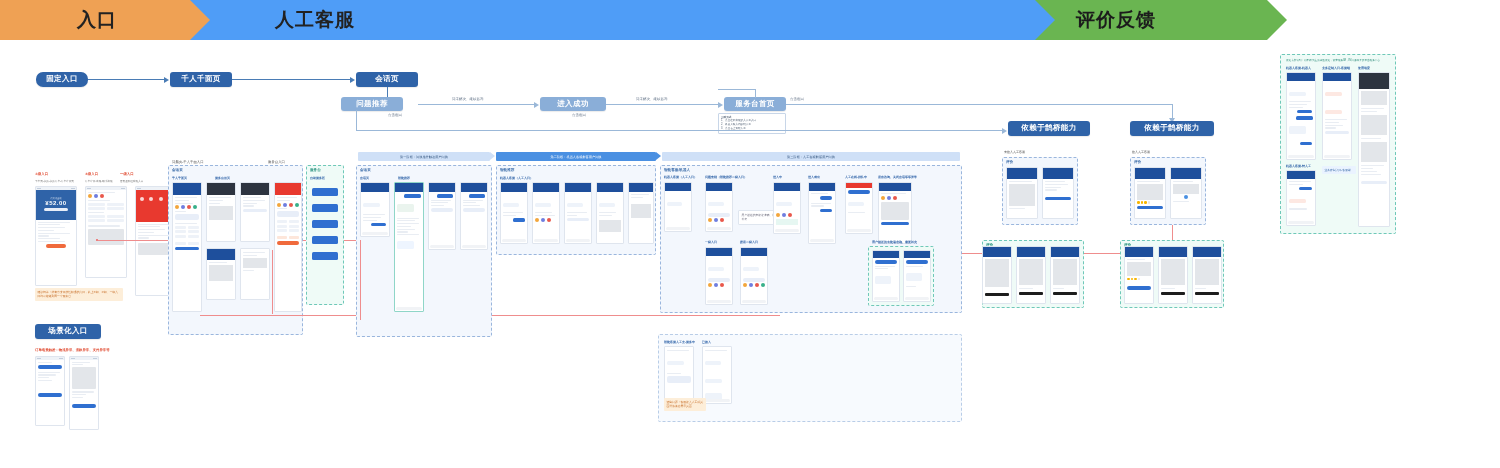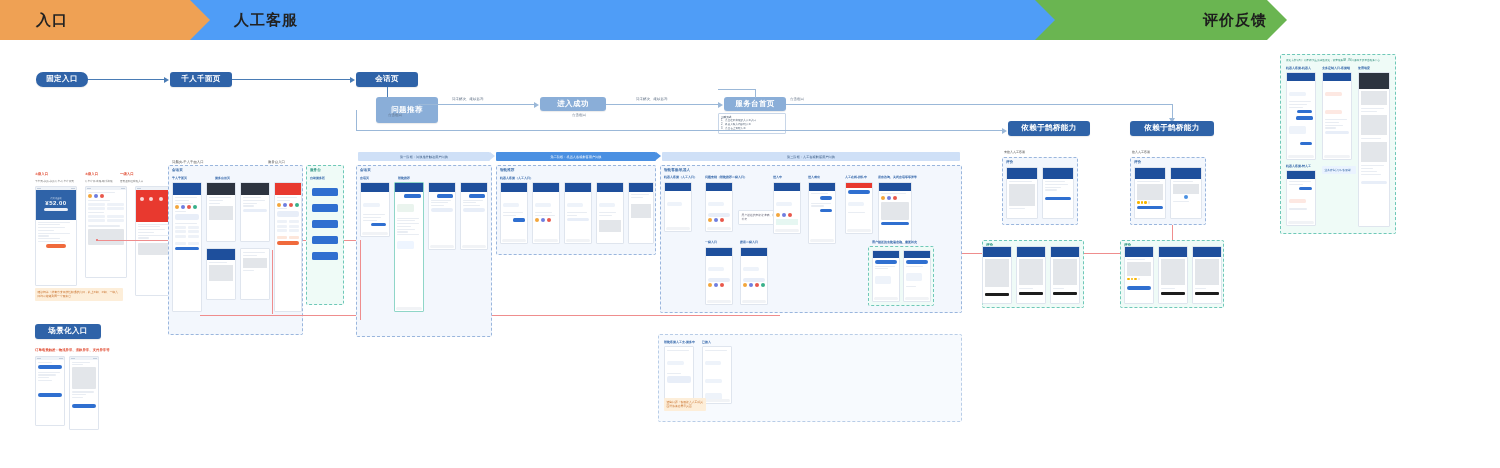--- a/index.html
+++ b/index.html
@@ -25,45 +25,46 @@
   .phase {
     position: relative;
     height: 40px;
     display: flex;
     align-items: center;
     color: #1a1a1a;
     flex-direction: column;
     justify-content: center;
   }
   .phase-title {
-    font-size: 15px;
+    font-size: 19px;
     font-weight: bold;
     letter-spacing: 1px;
     line-height: 1.05;
+    margin-left: 41px;
   }
   .phase-sub {
     font-size: 6.5px;
     font-weight: bold;
     letter-spacing: .3px;
     margin-top: 1px;
   }
   .phase::after {
     content: "";
     position: absolute;
     right: -20px; top: 0;
     width: 0; height: 0;
     border-top: 20px solid transparent;
     border-bottom: 20px solid transparent;
     border-left: 20px solid currentColor;
     z-index: 3;
   }
   .phase.last::after { display: none; }
   .p1 { background: #efa154; color: #efa154; width: 190px; padding-left: 36px; align-items: flex-start; }
   .p2 { background: #4f9df7; color: #4f9df7; width: 845px; padding-left: 44px; align-items: flex-start; }
-  .p3 { background: #6ab551; color: #6ab551; width: 232px; align-items: flex-end; }
+  .p3 { background: #6ab551; color: #6ab551; width: 232px; align-items: flex-start; }
   .p4 { background: #f2e313; color: #f2e313; width: 233px; align-items: center; }
   .p1 .phase-title, .p2 .phase-title { color: #222; }
   .p3 .phase-title { color: #1c1c1c; }
   .p4 .phase-title { color: #111; }
   .p4 .phase-sub { color: #333; }
 
   
   .flow-node {
     position: absolute;
     background: #2f63a8;
@@ -268,21 +269,21 @@
   </div>
   <div class="flow-line h" style="left:232px; top:79px; width:120px;"></div>
   <div class="arrow-r" style="left:350px; top:76.5px;"></div>
 
   <div class="flow-node" style="left:356px; top:72px; width:62px; height:15px;">
     <span>会话页</span>
   </div>
 
   <div class="flow-line v" style="left:387px; top:87px; height:12px;"></div>
 
-  <div class="flow-node light" style="left:376px; top:97px; width:62px; height:26px;">
+  <div class="flow-node light" style="left:341px; top:97px; width:62px; height:14px;">
     <span>问题推荐</span>
   </div>
   <div class="flow-line h thin" style="left:418px; top:104px; width:118px;"></div>
   <div class="arrow-r" style="left:534px; top:101.5px; border-left-color:#9bb8d8;"></div>
   <div class="edge-label" style="left:452px; top:97px;">问未解决、继续咨询</div>
 
   <div class="flow-node light" style="left:540px; top:97px; width:66px; height:14px;">
     <span>进入成功</span>
   </div>
   <div class="flow-line h thin" style="left:606px; top:104px; width:114px;"></div>

